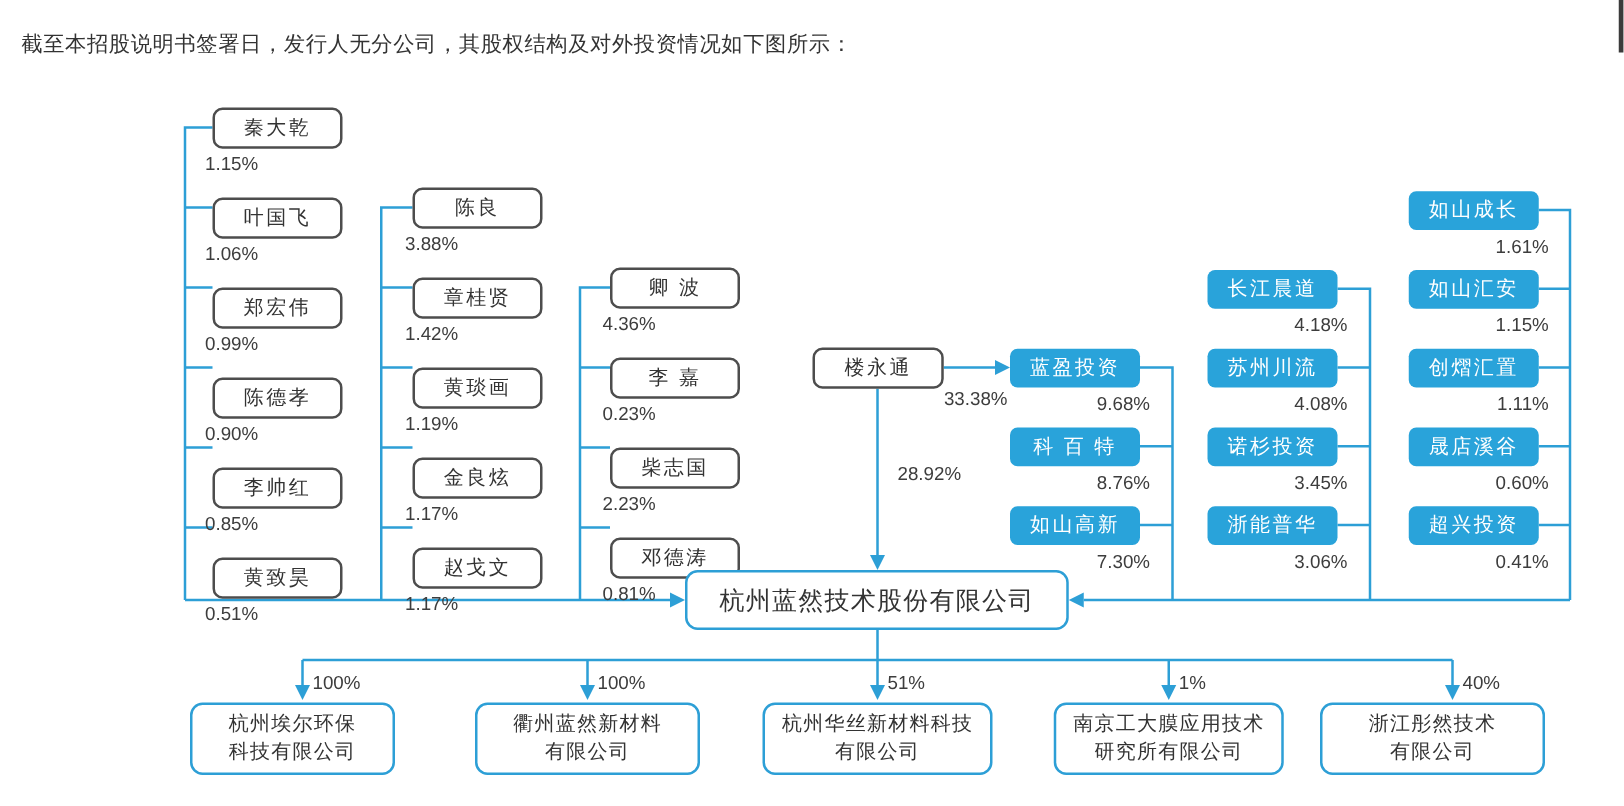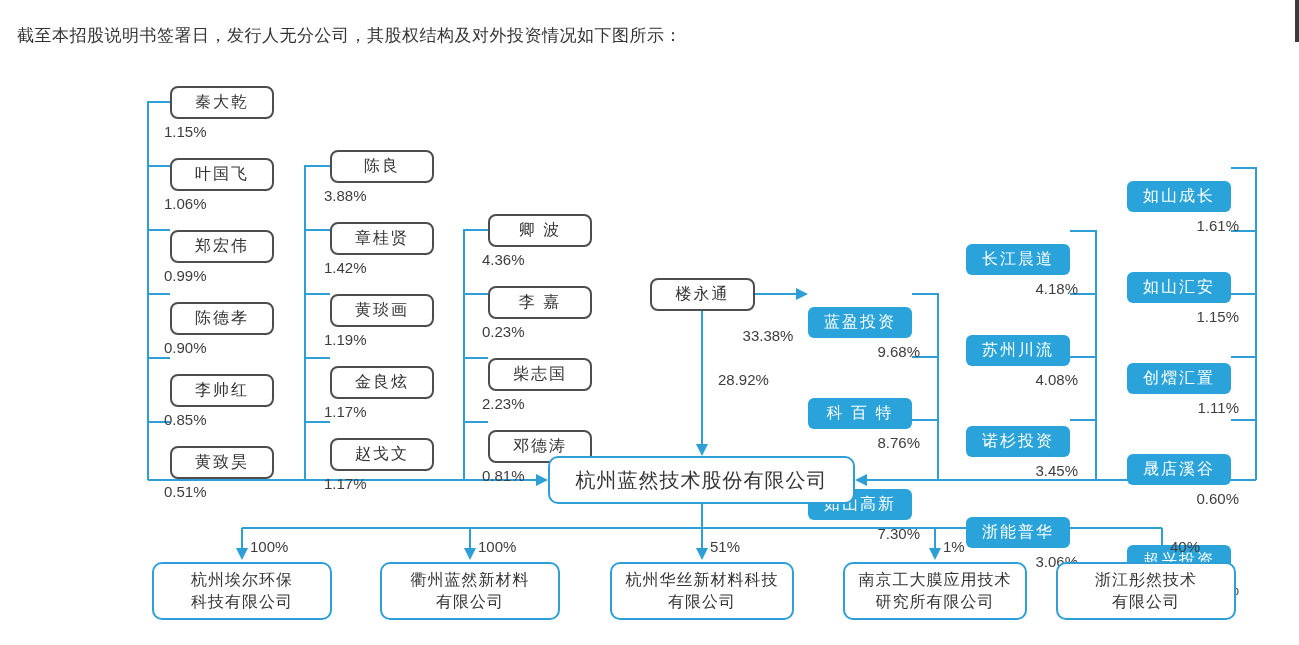--- a/index.html
+++ b/index.html
@@ -2,40 +2,40 @@
 <html><head>
 <meta charset="utf-8">
 <style>
   html,body{margin:0;padding:0;background:#fff;}
   .canvas{position:relative;width:1299px;height:645px;background:#ffffff;
           font-family:"Liberation Sans", sans-serif;overflow:hidden;}
   .hdr{position:absolute;left:17px;top:24px;font-size:17px;color:#333;letter-spacing:0.5px;}
   .wires{position:absolute;left:0;top:0;pointer-events:none;}
   .col{position:absolute;}
   .unit-p{width:104px;height:72px;}
-  .unit-i{width:104px;height:63px;margin-top:28px;}
+  .unit-i{width:104px;height:63px;}
   .pbox{box-sizing:border-box;width:104px;height:33px;border:2px solid #4d4d4d;border-radius:8px;
         background:#fff;display:flex;align-items:center;justify-content:center;
         font-size:16px;color:#333;letter-spacing:2px;}
   .ibox{box-sizing:border-box;width:104px;height:31px;background:#29a3da;border-radius:6px;
         display:flex;align-items:center;justify-content:center;
         font-size:16px;color:#fff;letter-spacing:2px;}
   .pct-l{font-size:15px;color:#3d3d3d;margin:4px 0 0 -6px;}
   .pct-r{font-size:15px;color:#3d3d3d;margin-top:5px;text-align:right;width:112px;}
   .lou{position:absolute;left:650px;top:278px;width:105px;height:33px;box-sizing:border-box;
        border:2px solid #4d4d4d;border-radius:8px;background:#fff;display:flex;align-items:center;
        justify-content:center;font-size:16px;color:#333;letter-spacing:2px;}
   .company{position:absolute;left:548px;top:456px;width:307px;height:48px;box-sizing:border-box;
        border:2px solid #2d9fd6;border-radius:10px;background:#fff;display:flex;align-items:center;
        justify-content:center;font-size:20px;color:#333;letter-spacing:1px;}
   .sub{position:absolute;top:562px;height:58px;box-sizing:border-box;border:2px solid #2d9fd6;
        border-radius:10px;background:#fff;display:flex;flex-direction:column;align-items:center;
        justify-content:center;font-size:16px;color:#333;line-height:1.35;letter-spacing:1px;}
   .lbl{position:absolute;font-size:15px;color:#3d3d3d;}
-  .lbl-r{text-align:center;margin-top:16px;}
+  .lbl-r{text-align:right;}
   .edge{position:absolute;left:1295px;top:0;width:4px;height:42px;background:#3b3b3b;}
 </style>
 </head>
 <body>
 
 <div class="canvas">
 
   <div class="hdr">截至本招股说明书签署日，发行人无分公司，其股权结构及对外投资情况如下图所示：</div>
 
   <svg class="wires" width="1299" height="645">
@@ -196,21 +196,21 @@
   </div>
 
   <div class="company">杭州蓝然技术股份有限公司</div>
 
   <div class="lbl" style="left:250px;top:538px;">100%</div>
   <div class="lbl" style="left:478px;top:538px;">100%</div>
   <div class="lbl" style="left:710px;top:538px;">51%</div>
   <div class="lbl" style="left:943px;top:538px;">1%</div>
   <div class="lbl" style="left:1170px;top:538px;">40%</div>
 
-  <div class="sub" style="left:152px;width:180px;">
+  <div class="sub" style="left:152px;width:164px;">
     <span>杭州埃尔环保</span>
     <span>科技有限公司</span>
   </div>
   <div class="sub" style="left:380px;width:180px;">
     <span>衢州蓝然新材料</span>
     <span>有限公司</span>
   </div>
   <div class="sub" style="left:610px;width:184px;">
     <span>杭州华丝新材料科技</span>
     <span>有限公司</span>

